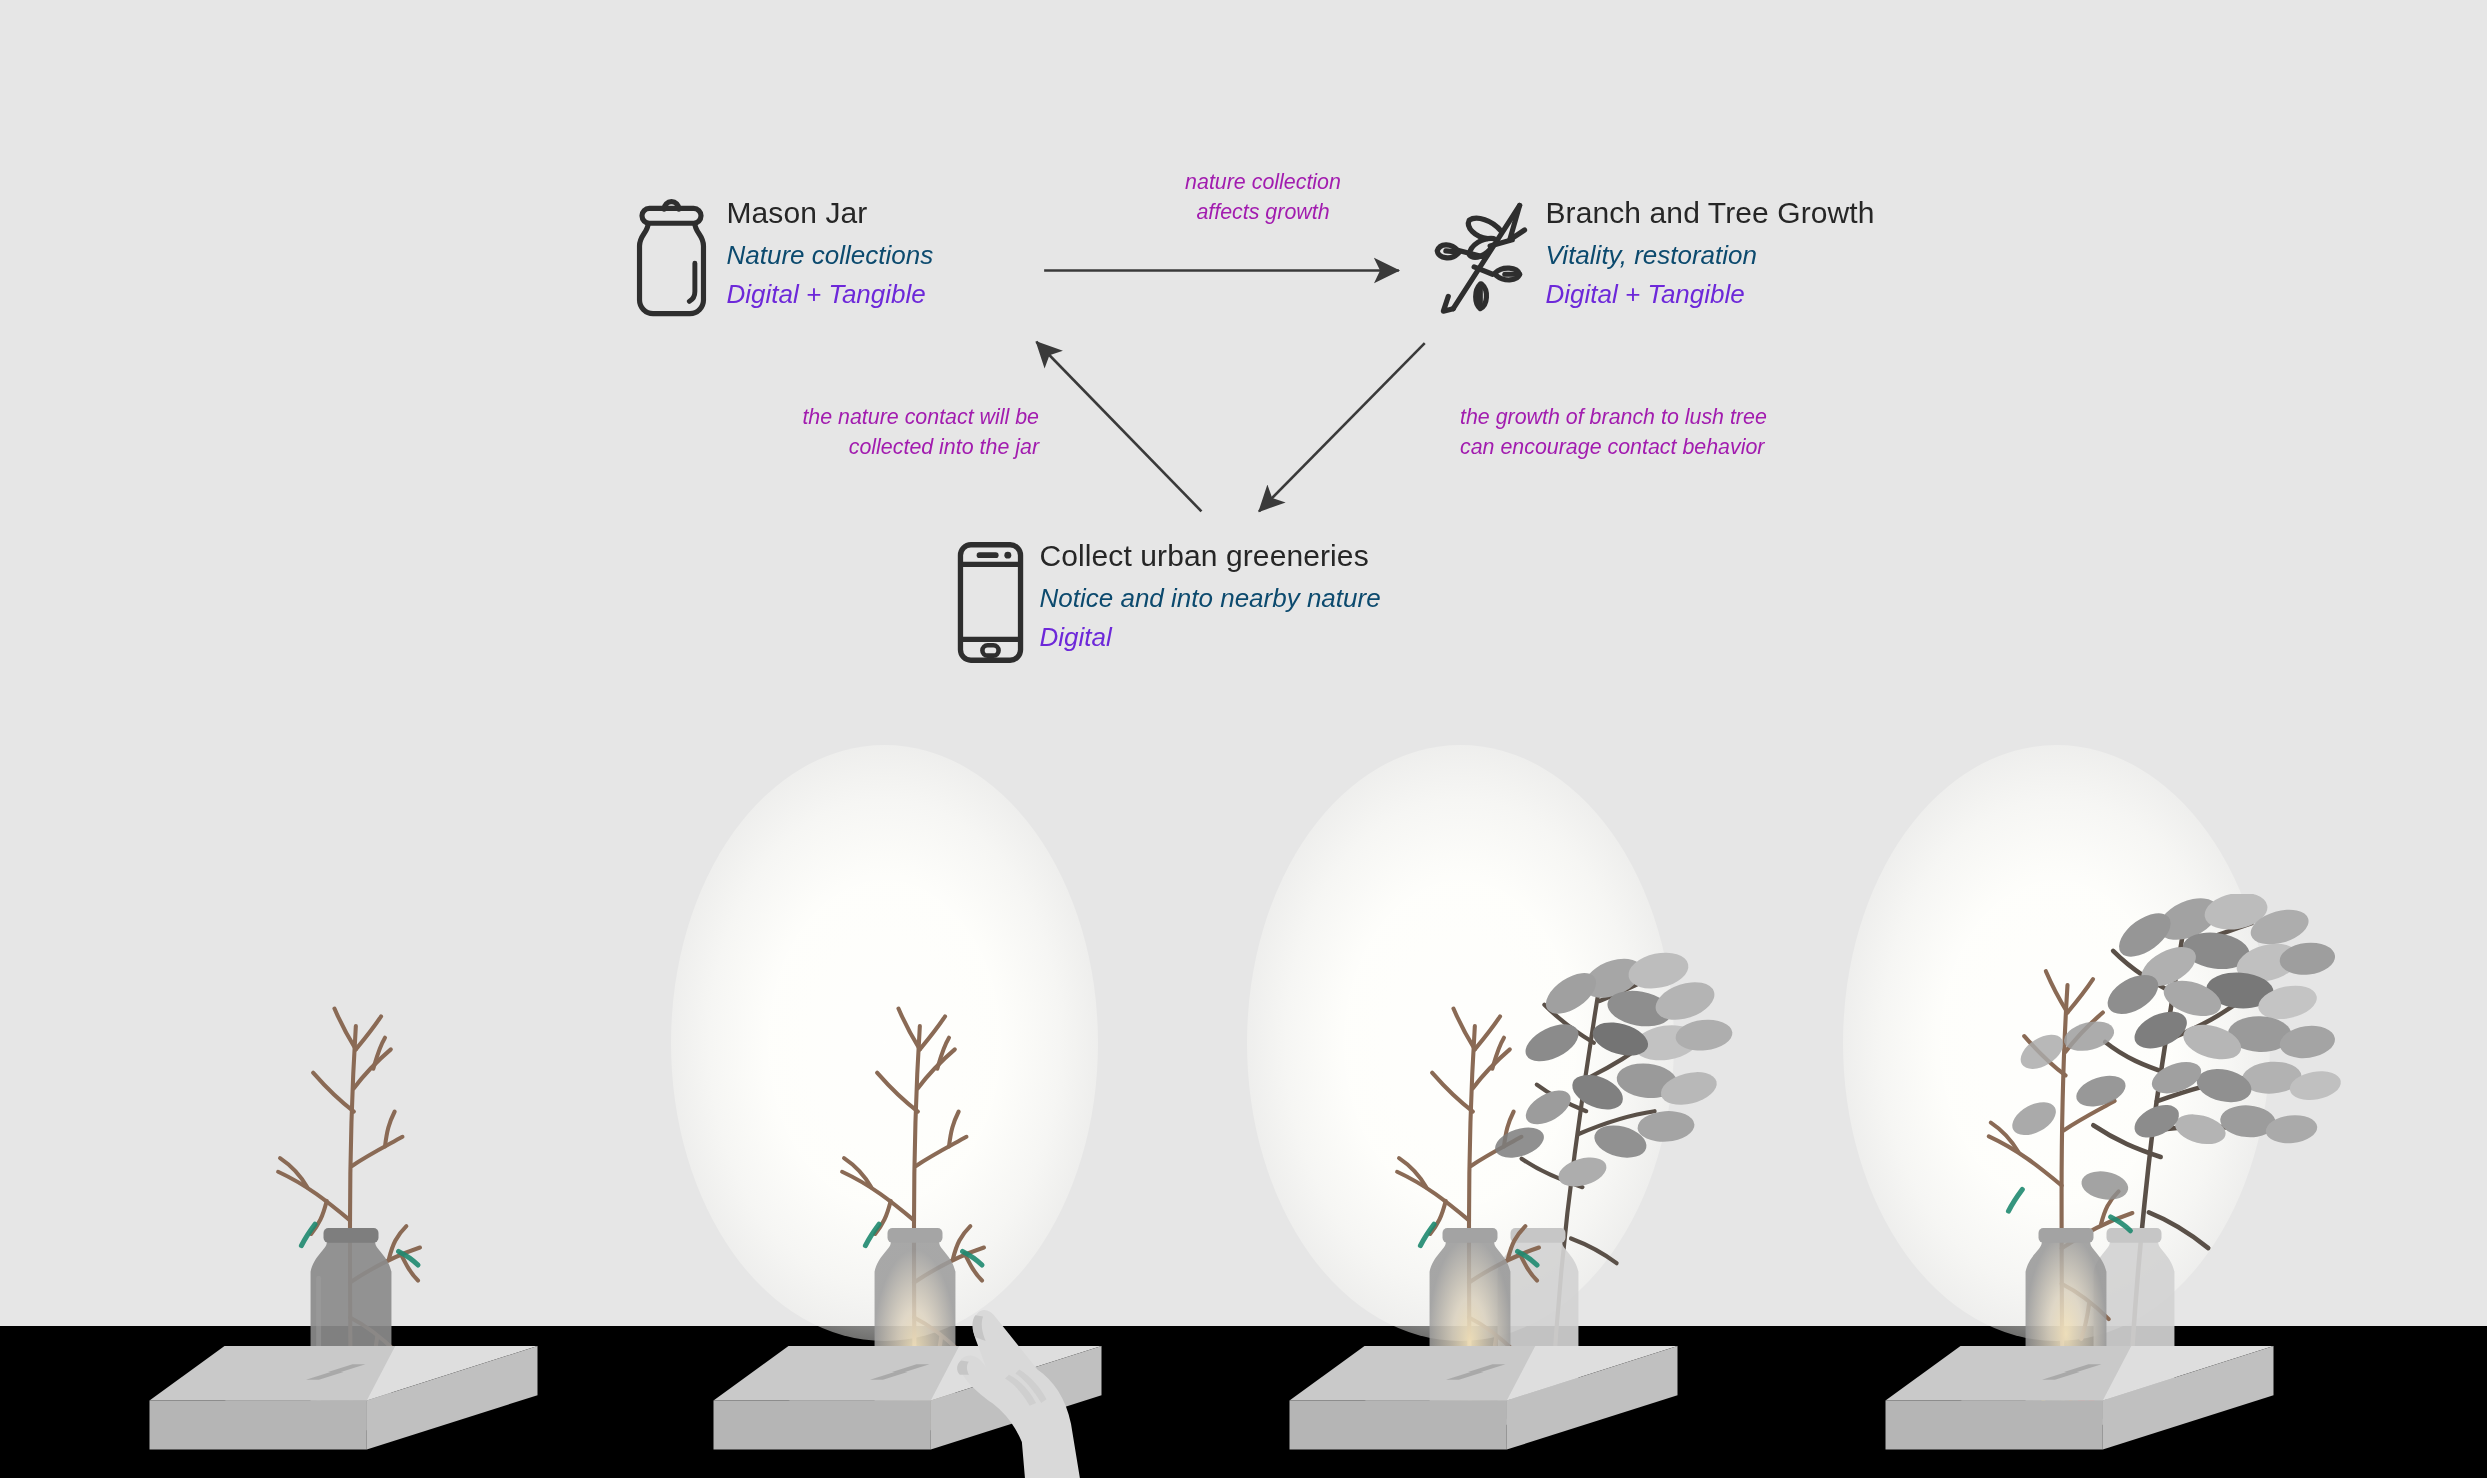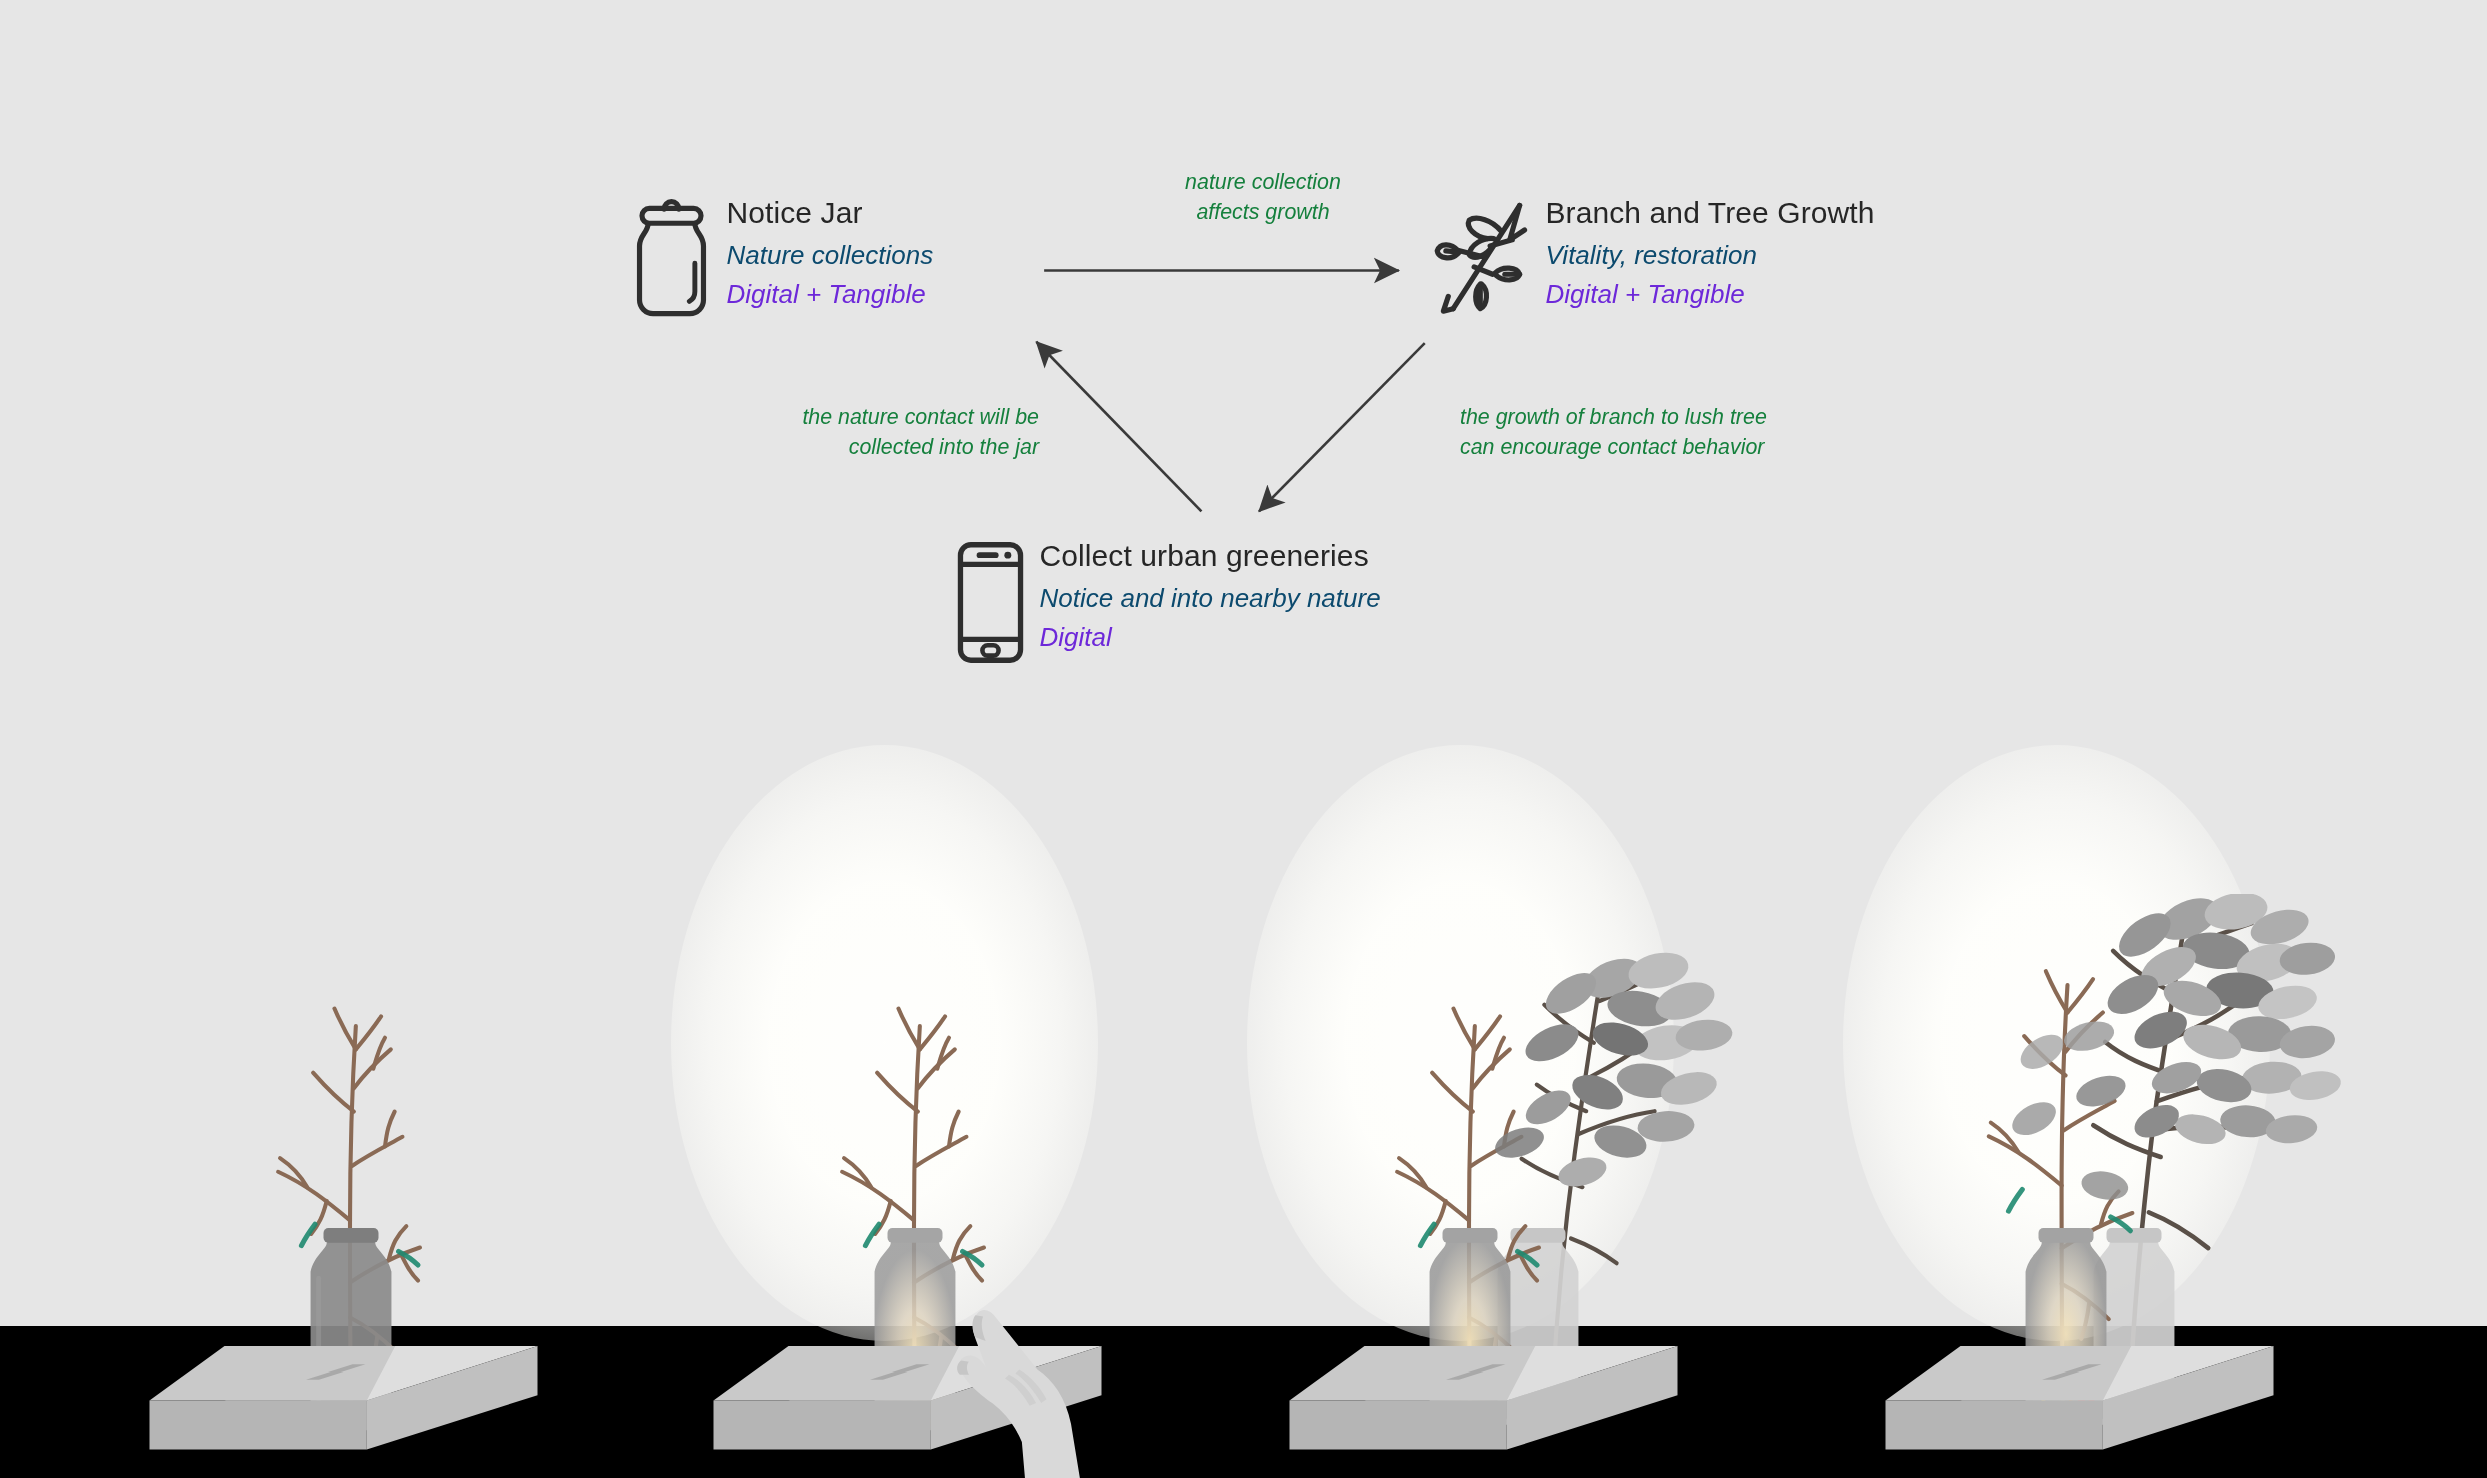--- a/index.html
+++ b/index.html
@@ -25,21 +25,21 @@
   }
   .node .sub{
     font-size:26px;font-style:italic;color:#0c4a6e;line-height:1.0;
     margin-bottom:13px;white-space:nowrap;
   }
   .node .meta{
     font-size:26px;font-style:italic;color:#6d28d9;line-height:1.0;white-space:nowrap;
   }
 
   .edge-label{
-    position:absolute;font-size:21.4px;font-style:italic;color:#15803d;
+    position:absolute;font-size:21.4px;font-style:italic;color:#a21caf;
     line-height:1.42;white-space:pre-line;
   }
   .edge-label.c{text-align:center;}
   .edge-label.r{text-align:right;}
   .edge-label.l{text-align:left;margin-left:44px;}
 
   svg.arrows{position:absolute;left:0;top:0;width:2487px;height:712px;overflow:visible;}
 
   
   .scene{position:absolute;left:0;top:745px;width:2487px;height:733px;}
@@ -93,21 +93,21 @@
     <div class="node" style="left:632px;top:198px;">
       <span class="ico">
         <svg width="79" height="123" viewBox="0 0 64 100">
           <path d="M26 9 a6 6 0 0 1 12 0" fill="none" stroke="#2e2e2e" stroke-width="4.2" stroke-linecap="round"></path>
           <rect x="8" y="8.5" width="48" height="12" rx="6" fill="none" stroke="#2e2e2e" stroke-width="4.2"></rect>
           <path d="M13 20.5 C13 28, 6 30, 6 39 L6 83 a11 11 0 0 0 11 11 L47 94 a11 11 0 0 0 11 -11 L58 39 C58 30, 51 28, 51 20.5" fill="none" stroke="#2e2e2e" stroke-width="4.2" stroke-linejoin="round"></path>
           <path d="M51 53 L51 76 a9 9 0 0 1 -4.5 8" fill="none" stroke="#2e2e2e" stroke-width="4" stroke-linecap="round"></path>
         </svg>
       </span>
       <span class="txt">
-        <span class="title">Notice Jar</span>
+        <span class="title">Mason Jar</span>
         <span class="sub">Nature collections</span>
         <span class="meta">Digital + Tangible</span>
       </span>
     </div>
 
     <div class="node" style="left:1433px;top:198px;">
       <span class="ico">
         <svg width="97" height="123" viewBox="0 0 78 100">
           <g fill="none" stroke="#2e2e2e" stroke-width="4.2" stroke-linecap="round" stroke-linejoin="round">
             <path d="M70 6 L16 90"></path>

